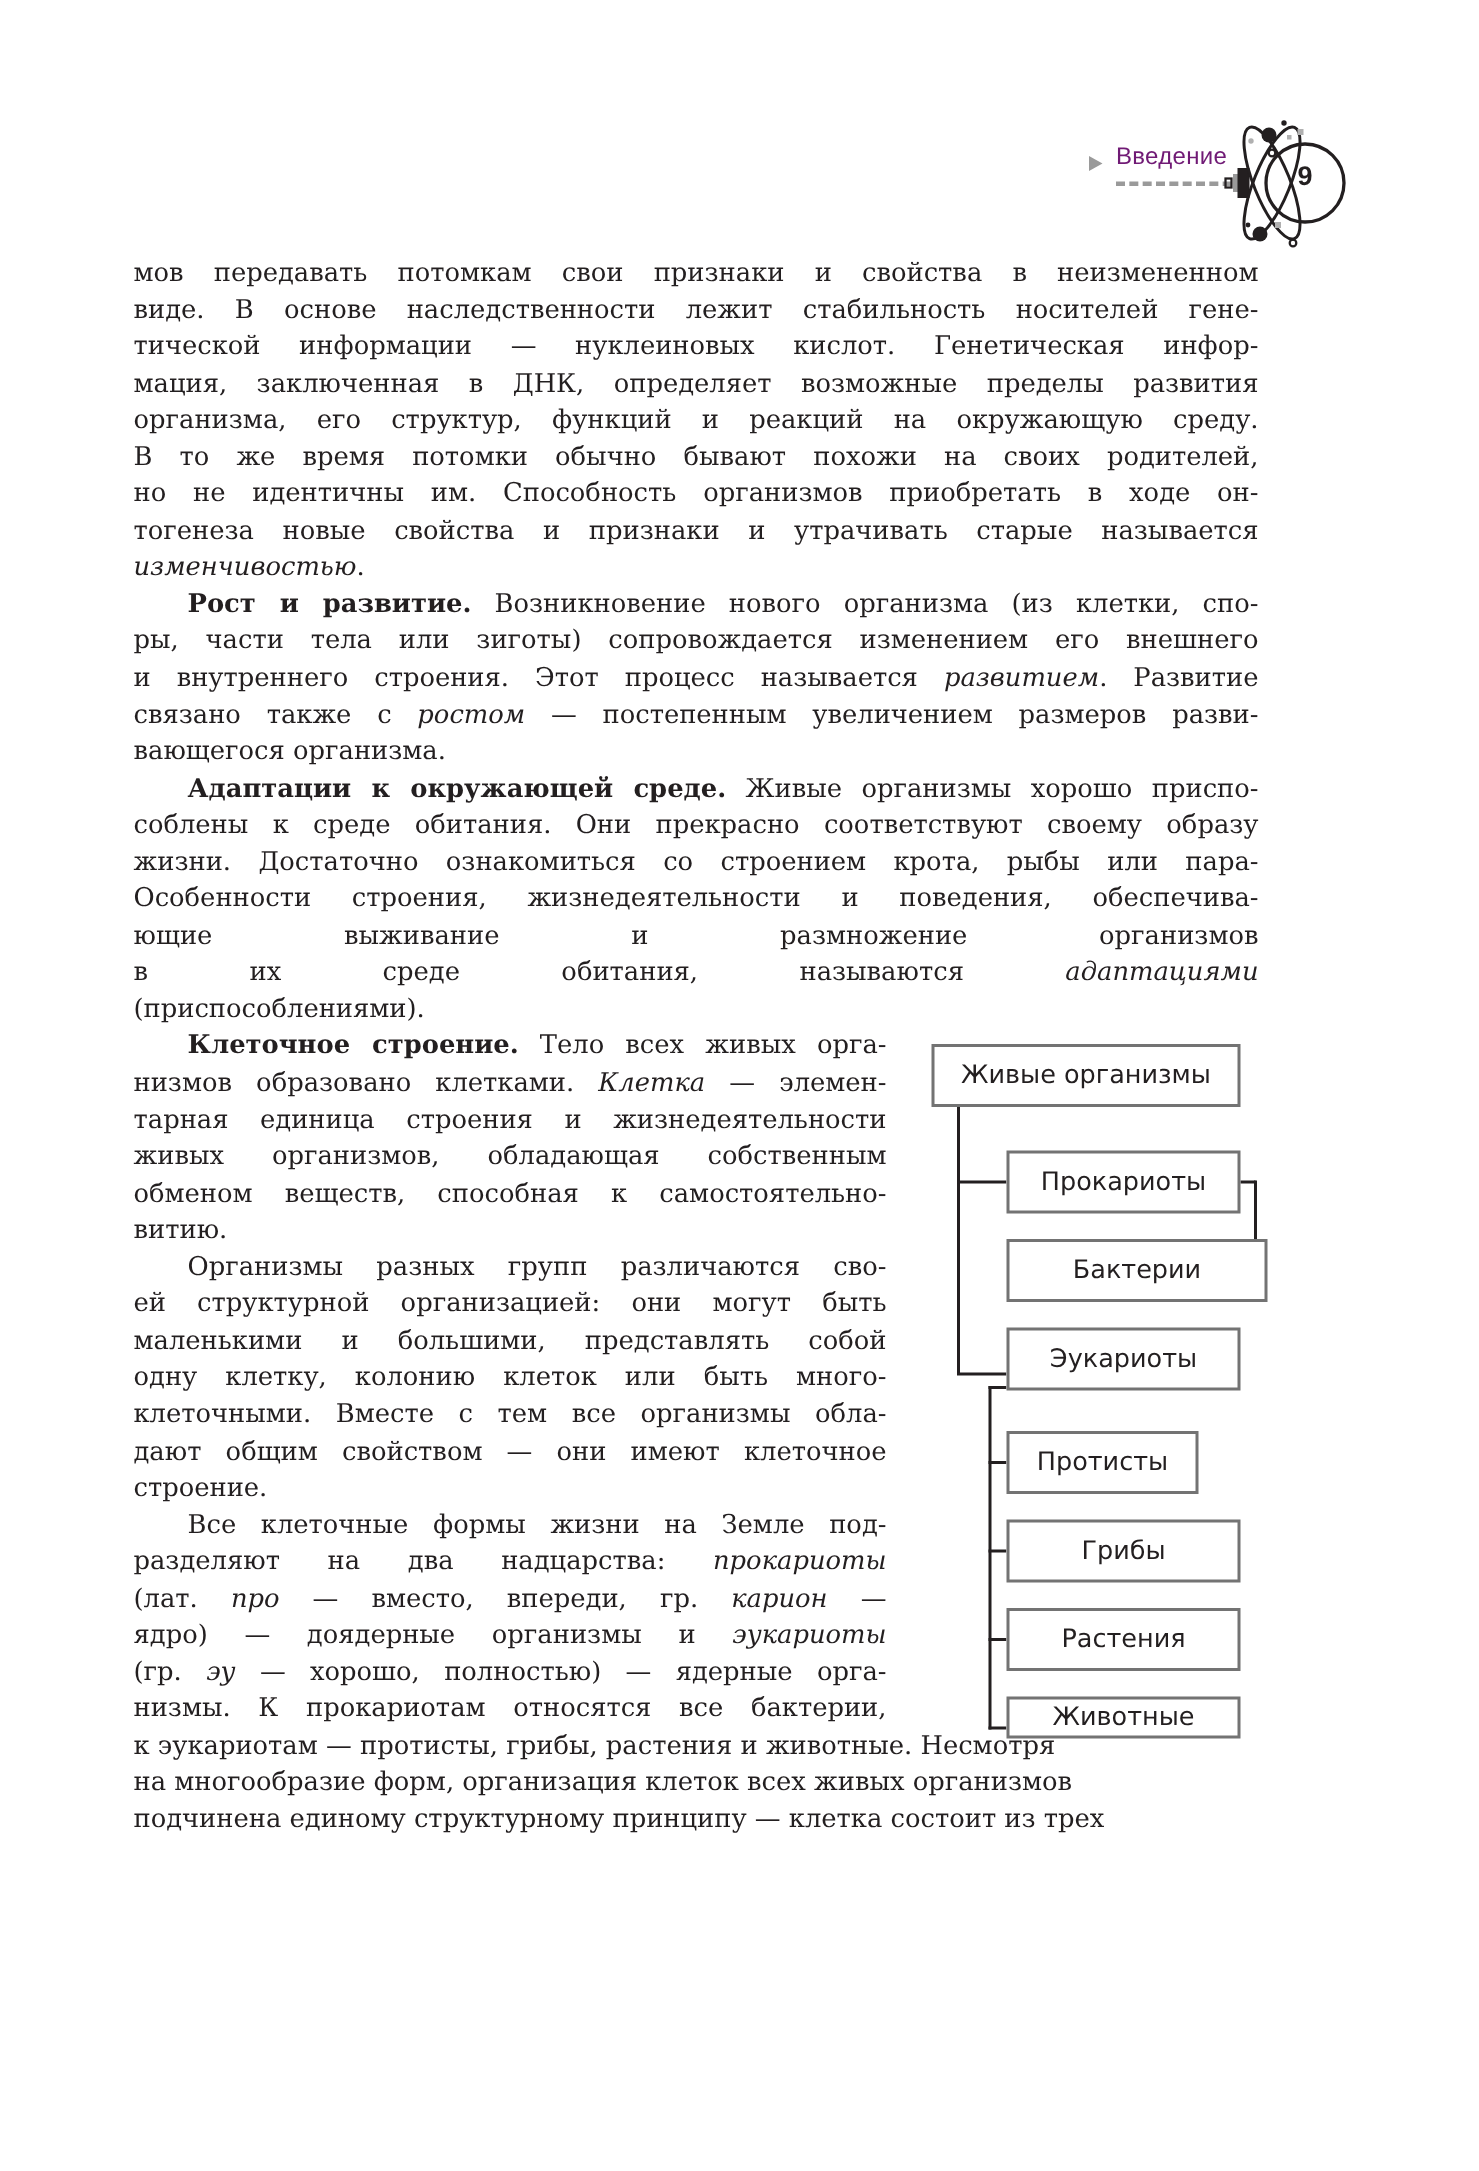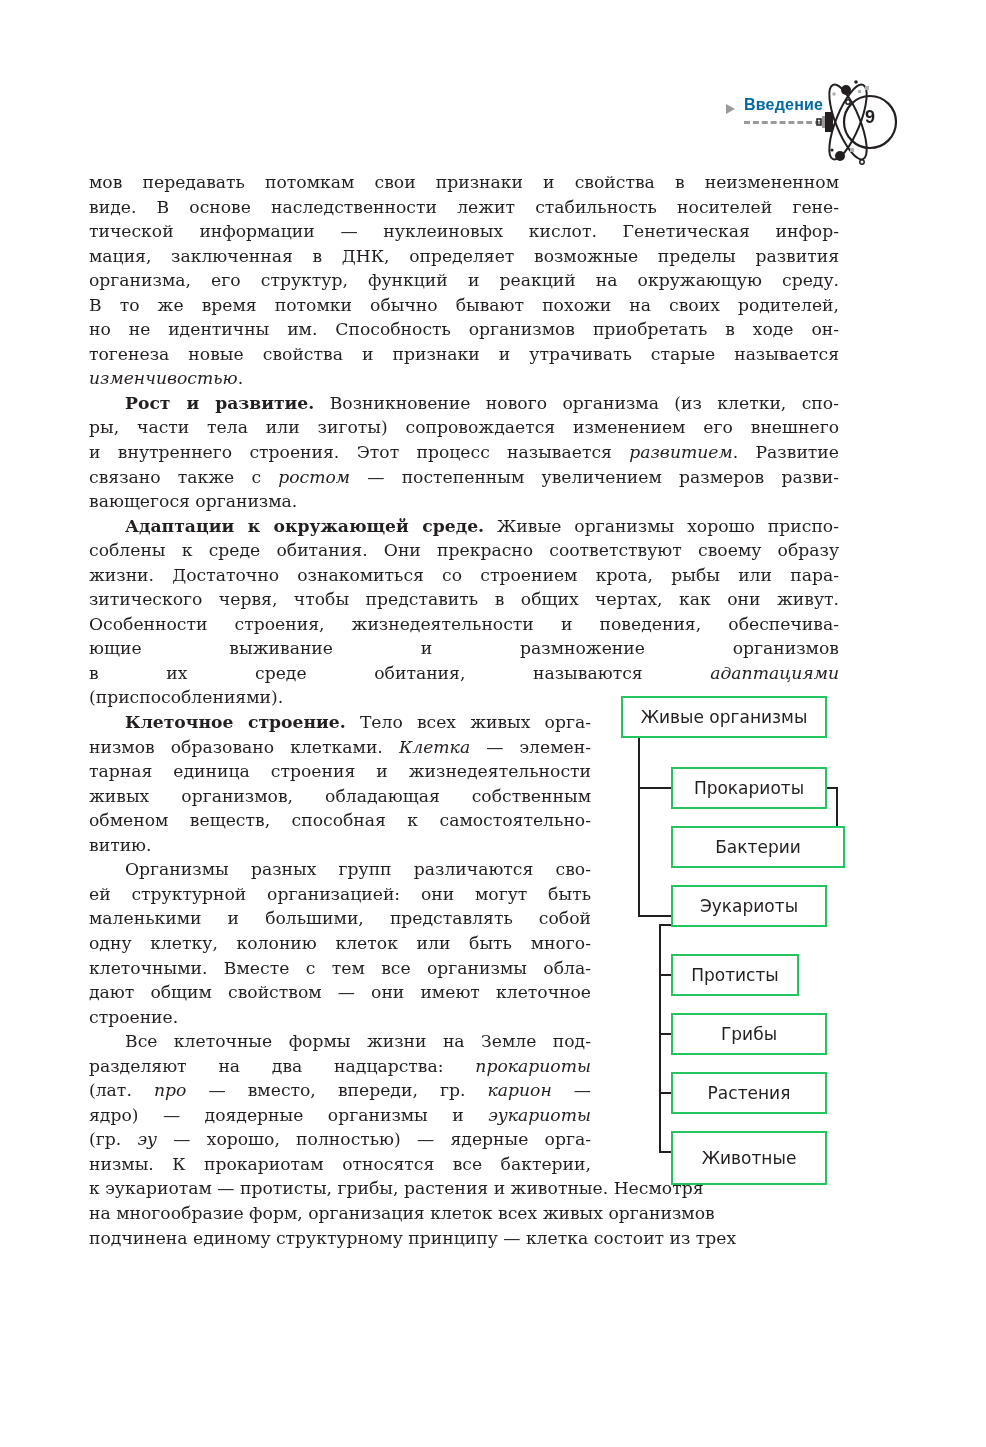--- a/index.html
+++ b/index.html
@@ -3,40 +3,40 @@
 <meta charset="utf-8">
 <style>
   html, body { margin: 0; padding: 0; background: #ffffff; }
   body { width: 986px; height: 1447px; position: relative; overflow: hidden; color: #231f20; }
 
   
   .header { position: absolute; left: 720px; top: 78px; width: 190px; height: 90px; }
   .header .tri { position: absolute; left: 6px; top: 26px; width: 0; height: 0;
     border-top: 5px solid transparent; border-bottom: 5px solid transparent; border-left: 9px solid #9a9a9a; }
   .header .section { position: absolute; left: 24px; top: 18px; font-family: "Liberation Sans", sans-serif;
-    font-size: 16px; color: #0369a1; letter-spacing: 0.2px; font-weight: bold; }
+    font-size: 16px; color: #701a75; letter-spacing: 0.2px; }
   .header .dash { position: absolute; left: 24px; top: 43px; width: 86px; height: 0; border-top: 3px dashed #9a9a9a; }
   .header svg { position: absolute; left: 90px; top: 0; }
   .header .pagenum { position: absolute; left: 145px; top: 29px; font-family: "Liberation Sans", sans-serif;
     font-size: 18px; font-weight: bold; color: #231f20; }
 
   
   .text { position: absolute; left: 89px; top: 170px; width: 750px;
     font-family: "DejaVu Serif", "Liberation Serif", serif; font-size: 17.2px; line-height: 24.55px; }
   .line { display: block; white-space: nowrap; text-align: justify; text-align-last: justify; height: 24.55px; overflow: visible; }
   .line.last { text-align-last: left; }
   .line.narrow { width: 502px; }
   .line.indent { text-indent: 36px; }
   .line > span { white-space: nowrap; }
   .b { font-weight: bold; }
   .i { font-style: italic; }
 
   
   .diagram { position: absolute; left: 600px; top: 690px; width: 240px; height: 490px; }
-  .dbox { position: absolute; box-sizing: border-box; border: 2px solid #22c55e; background: #fff;
+  .dbox { position: absolute; box-sizing: border-box; border: 2px solid #737373; background: #fff;
     font-family: "DejaVu Sans", "Liberation Sans", sans-serif; font-size: 17px; color: #231f20;
     display: flex; align-items: center; justify-content: center; }
   .dline { position: absolute; background: #231f20; }
 </style>
 </head>
 <body>
 
 <div class="header">
   <span class="tri"></span>
   <span class="section">Введение</span>
@@ -78,21 +78,20 @@
       <span class="line indent"><span class="b">Рост и развитие.</span><span> Возникновение нового организма (из клетки, спо-</span></span>
       <span class="line"><span>ры, части тела или зиготы) сопровождается изменением его внешнего</span></span>
       <span class="line"><span>и внутреннего строения. Этот процесс называется </span><span class="i">развитием</span><span>. Развитие</span></span>
       <span class="line"><span>связано также с </span><span class="i">ростом</span><span> — постепенным увеличением размеров разви-</span></span>
       <span class="line last"><span>вающегося организма.</span></span>
     </div>
     <div>
       <span class="line indent"><span class="b">Адаптации к окружающей среде.</span><span> Живые организмы хорошо приспо-</span></span>
       <span class="line"><span>соблены к среде обитания. Они прекрасно соответствуют своему образу</span></span>
       <span class="line"><span>жизни. Достаточно ознакомиться со строением крота, рыбы или пара-</span></span>
-      <span class="line"><span>зитического червя, чтобы представить в общих чертах, как они живут.</span></span>
       <span class="line"><span>Особенности строения, жизнедеятельности и поведения, обеспечива-</span></span>
       <span class="line"><span>ющие выживание и размножение организмов</span></span>
       <span class="line"><span>в их среде обитания, называются </span><span class="i">адаптациями</span></span>
       <span class="line last"><span>(приспособлениями).</span></span>
     </div>
     <div>
       <span class="line indent narrow"><span class="b">Клеточное строение.</span><span> Тело всех живых орга-</span></span>
       <span class="line narrow"><span>низмов образовано клетками. </span><span class="i">Клетка</span><span> — элемен-</span></span>
       <span class="line narrow"><span>тарная единица строения и жизнедеятельности</span></span>
       <span class="line narrow"><span>живых организмов, обладающая собственным</span></span>
@@ -136,14 +135,14 @@
   <div class="dline" style="left:59px; top:402px; width:12px; height:2px;"></div>
   <div class="dline" style="left:59px; top:461px; width:12px; height:2px;"></div>
 
   <div class="dbox" style="left:21px; top:6px; width:206px; height:42px;">Живые организмы</div>
   <div class="dbox" style="left:71px; top:77px; width:156px; height:42px;">Прокариоты</div>
   <div class="dbox" style="left:71px; top:136px; width:174px; height:42px;">Бактерии</div>
   <div class="dbox" style="left:71px; top:195px; width:156px; height:42px;">Эукариоты</div>
   <div class="dbox" style="left:71px; top:264px; width:128px; height:42px;">Протисты</div>
   <div class="dbox" style="left:71px; top:323px; width:156px; height:42px;">Грибы</div>
   <div class="dbox" style="left:71px; top:382px; width:156px; height:42px;">Растения</div>
-  <div class="dbox" style="left:71px; top:441px; width:156px; height:54px;">Животные</div>
+  <div class="dbox" style="left:71px; top:441px; width:156px; height:28px;">Животные</div>
 </div>
 
 </body></html>

